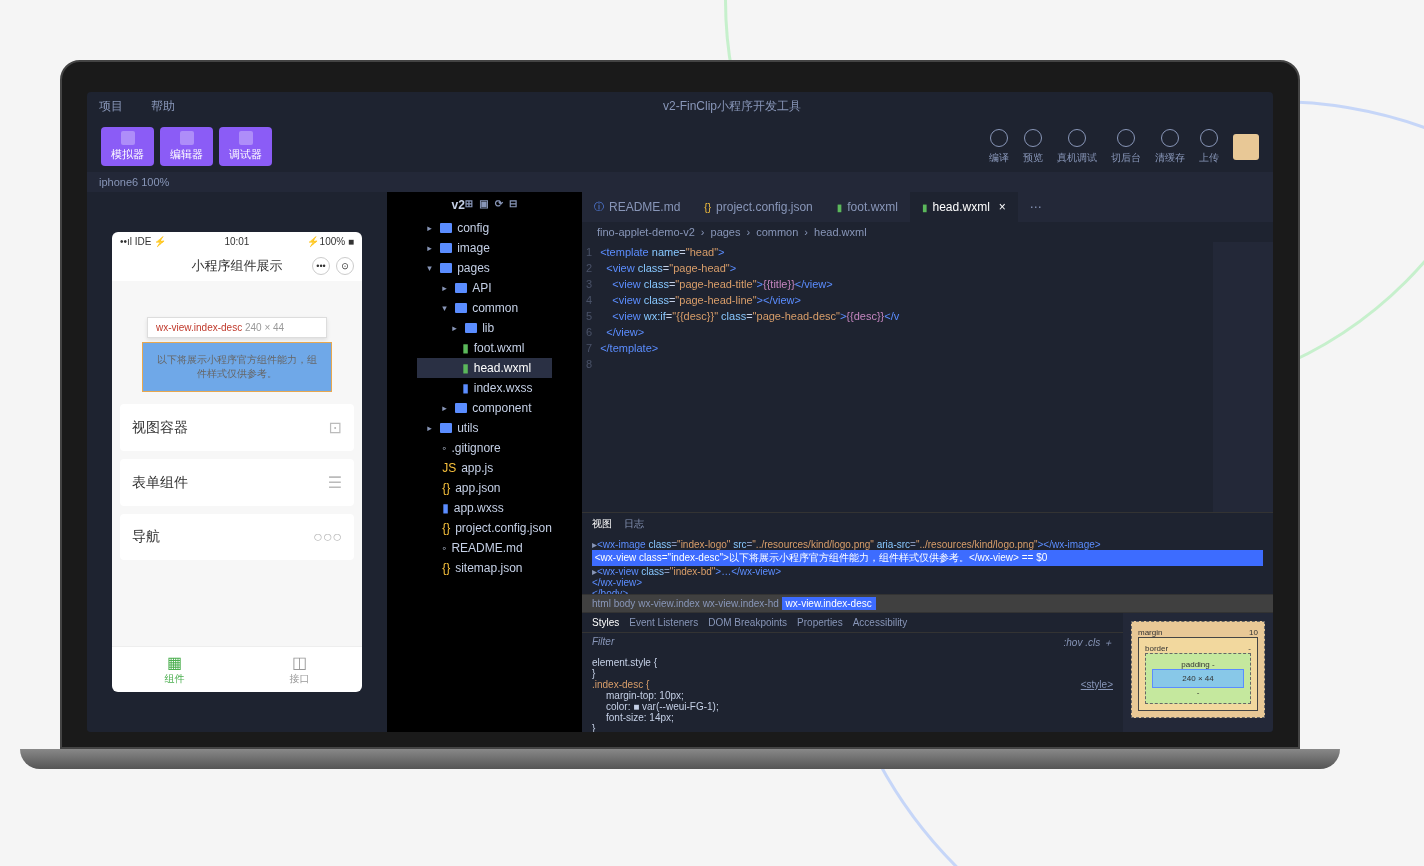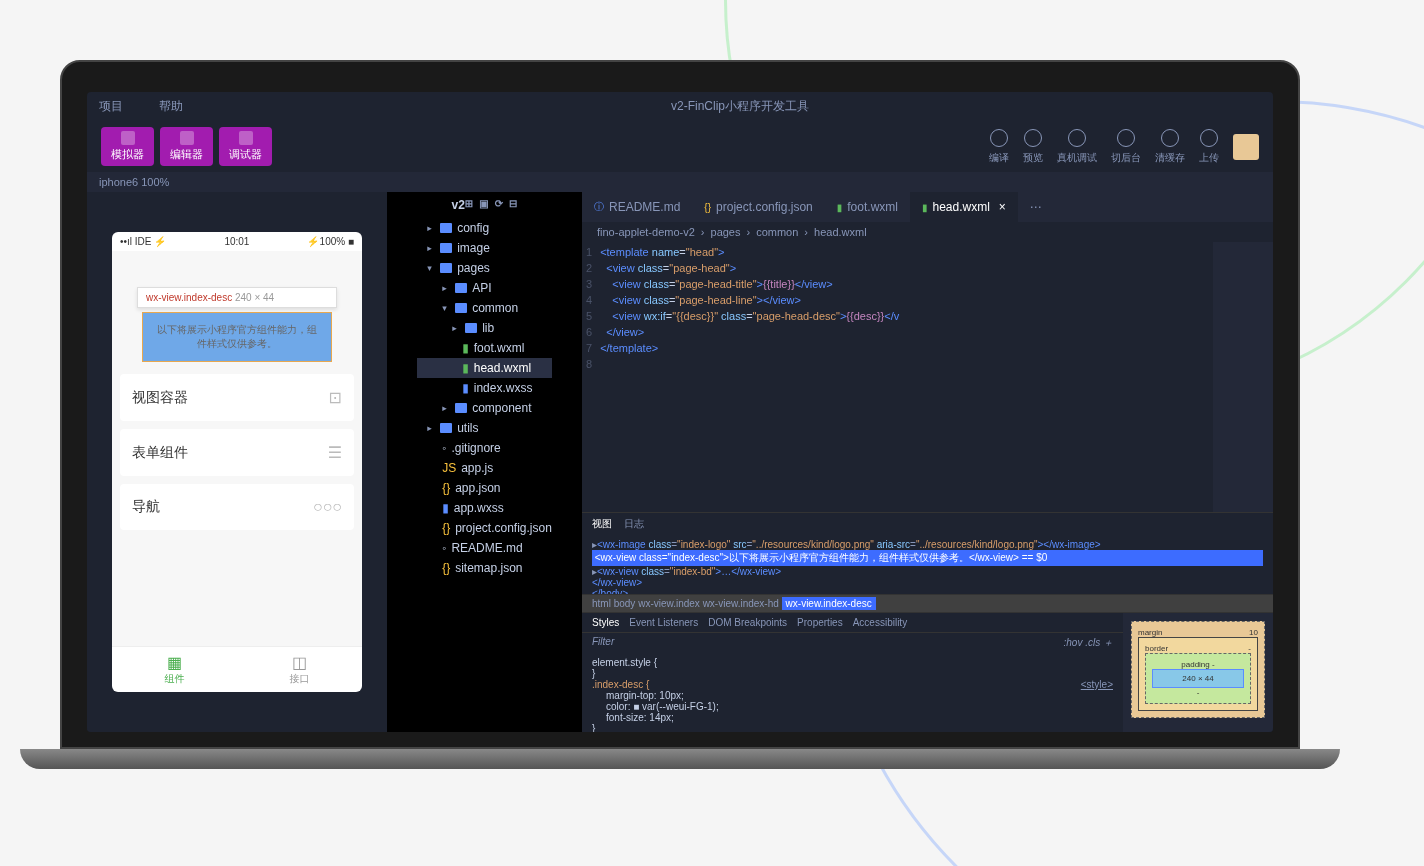--- a/index.html
+++ b/index.html
@@ -4,39 +4,39 @@
 <style>
 * { margin: 0; padding: 0; box-sizing: border-box; font-family: -apple-system, "Segoe UI", sans-serif; }
 body { background: #f5f5f5; width: 1424px; height: 866px; position: relative; overflow: hidden; }
 .bg-curve { position: absolute; border-radius: 50%; border: 3px solid; }
 .curve-green { width: 800px; height: 800px; border-color: #7fe88f; top: -400px; right: -100px; opacity: 0.4; }
 .curve-blue { width: 900px; height: 900px; border-color: #5b8dff; top: 100px; right: -300px; opacity: 0.3; }
 .laptop { position: absolute; left: 60px; top: 60px; width: 1240px; }
 .laptop-screen { background: #1a1a1a; border-radius: 20px 20px 0 0; padding: 30px 25px 15px; border: 2px solid #444; }
 .screen-inner { background: #1e2330; border-radius: 4px; overflow: hidden; height: 640px; display: flex; flex-direction: column; font-size: 11px; }
 .laptop-base { height: 20px; background: linear-gradient(#888, #555); margin: 0 -40px; border-radius: 0 0 60px 60px; }
-.menubar { display: flex; gap: 36px; padding: 6px 12px; color: #8896b8; font-size: 12px; }
+.menubar { display: flex; gap: 28px; padding: 6px 12px; color: #8896b8; font-size: 12px; }
 .toolbar { display: flex; justify-content: space-between; align-items: center; padding: 6px 14px; background: #1e2330; }
 .tool-left { display: flex; gap: 6px; }
-.tool-btn { background: #a21caf; padding: 4px 10px; border-radius: 4px; display: flex; flex-direction: column; align-items: center; gap: 2px; color: #fff; }
+.tool-btn { background: #8b5cf6; padding: 4px 10px; border-radius: 4px; display: flex; flex-direction: column; align-items: center; gap: 2px; color: #fff; }
 .tool-btn .icon { width: 14px; height: 14px; background: rgba(255,255,255,0.3); border-radius: 2px; }
 .tool-right { display: flex; gap: 14px; align-items: center; color: #8896b8; }
 .tool-item { display: flex; flex-direction: column; align-items: center; gap: 4px; font-size: 10px; }
 .tool-icon { width: 18px; height: 18px; border: 1px solid #8896b8; border-radius: 50%; }
 .avatar { width: 26px; height: 26px; background: #e8c896; border-radius: 3px; }
 .deviceinfo { padding: 4px 12px; color: #8896b8; font-size: 11px; background: #232838; }
 .main { display: flex; flex: 1; overflow: hidden; }
 .sim { width: 300px; background: #1e2330; display: flex; justify-content: center; padding: 40px 0; }
 .phone { width: 250px; background: #fff; border-radius: 6px; display: flex; flex-direction: column; overflow: hidden; }
 .phone-sb { display: flex; justify-content: space-between; padding: 4px 8px; font-size: 10px; color: #333; }
 .phone-hdr { display: flex; justify-content: center; align-items: center; position: relative; padding: 6px; font-size: 13px; font-weight: 500; color: #333; }
 .phone-hdr .dots { position: absolute; right: 8px; display: flex; gap: 6px; align-items: center; }
 .dots span { width: 18px; height: 18px; border: 1px solid #ccc; border-radius: 9px; display: flex; align-items: center; justify-content: center; font-size: 9px; }
 .phone-body { flex: 1; background: #f7f7f7; padding: 8px; overflow: hidden; }
-.tooltip { background: #fff; border: 1px solid #ddd; padding: 4px 8px; margin: 28px auto 4px; width: 200px; font-size: 10px; box-shadow: 0 2px 4px rgba(0,0,0,0.1); }
+.tooltip { background: #fff; border: 1px solid #ddd; padding: 4px 8px; margin: 28px auto 4px; width: 180px; font-size: 10px; box-shadow: 0 2px 4px rgba(0,0,0,0.1); }
 .tooltip .sel { color: #c0392b; }
 .tooltip .dim { color: #999; }
 .hilite { background: #6fa8e8; padding: 10px; margin: 0 auto 12px; width: 190px; font-size: 10px; text-align: center; color: #666; border: 1px solid #e8a84f; }
 .catrow { background: #fff; padding: 14px 12px; margin-bottom: 8px; display: flex; justify-content: space-between; align-items: center; font-size: 14px; color: #333; border-radius: 4px; }
 .catrow .icn { color: #bbb; font-size: 16px; }
 .phone-tab { display: flex; border-top: 1px solid #eee; }
 .ptab { flex: 1; padding: 6px; text-align: center; font-size: 10px; color: #999; }
 .ptab.active { color: #4caf50; }
 .ptab .ti { display: block; font-size: 16px; }
 .explorer { width: 195px; background: #000000; color: #c5d0e6; display: flex; flex-direction: column; align-items: center; }
@@ -164,20 +164,27 @@
 
 <div class="main">
 
 <div class="sim">
   <div class="phone">
     <div class="phone-sb">
       <span>••ıl IDE ⚡</span>
       <span>10:01</span>
       <span>⚡100% ■</span>
     </div>
+    <div class="phone-hdr">
+      <span>小程序组件展示</span>
+      <div class="dots">
+                  <span>•••</span>
+                  <span>⊙</span>
+                </div>
+    </div>
     <div class="phone-body">
       <div class="tooltip">
         <span class="sel">wx-view.index-desc</span>
         <span class="dim">240 × 44</span>
       </div>
       <div class="hilite">以下将展示小程序官方组件能力，组件样式仅供参考。</div>
       <div class="catrow">
                   <span>视图容器</span>
                   <span class="icn">⊡</span>
                 </div>

